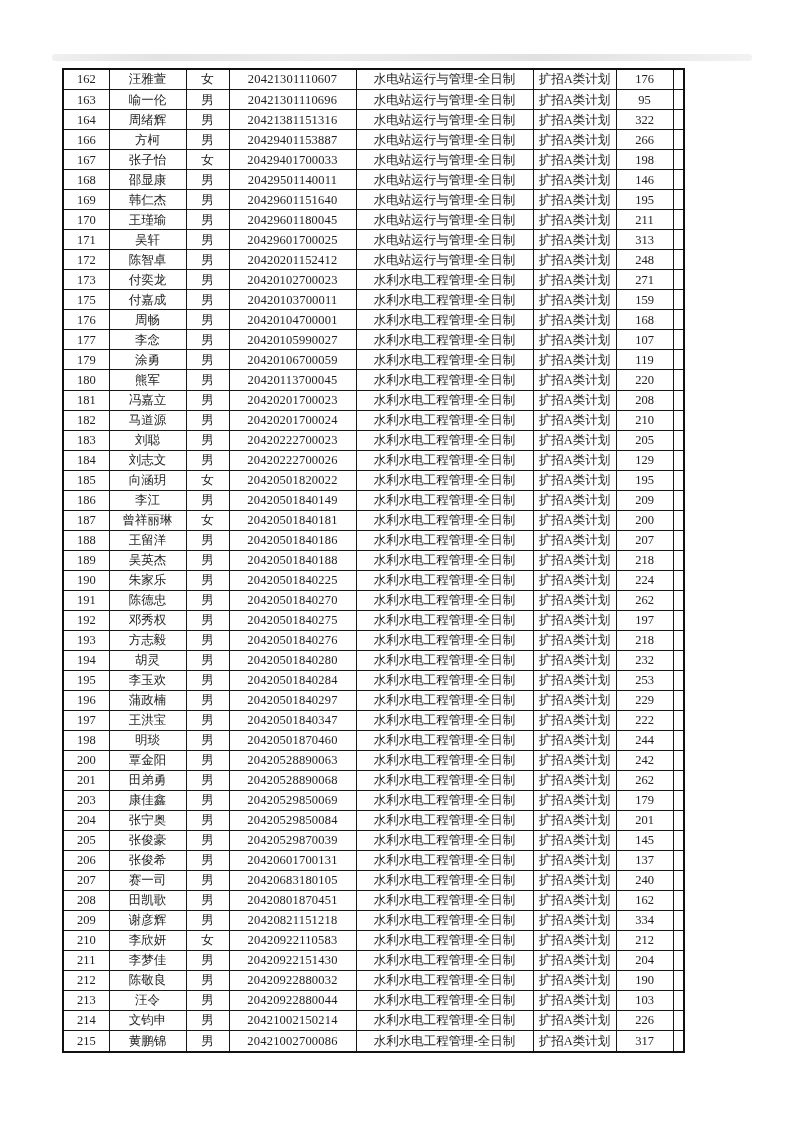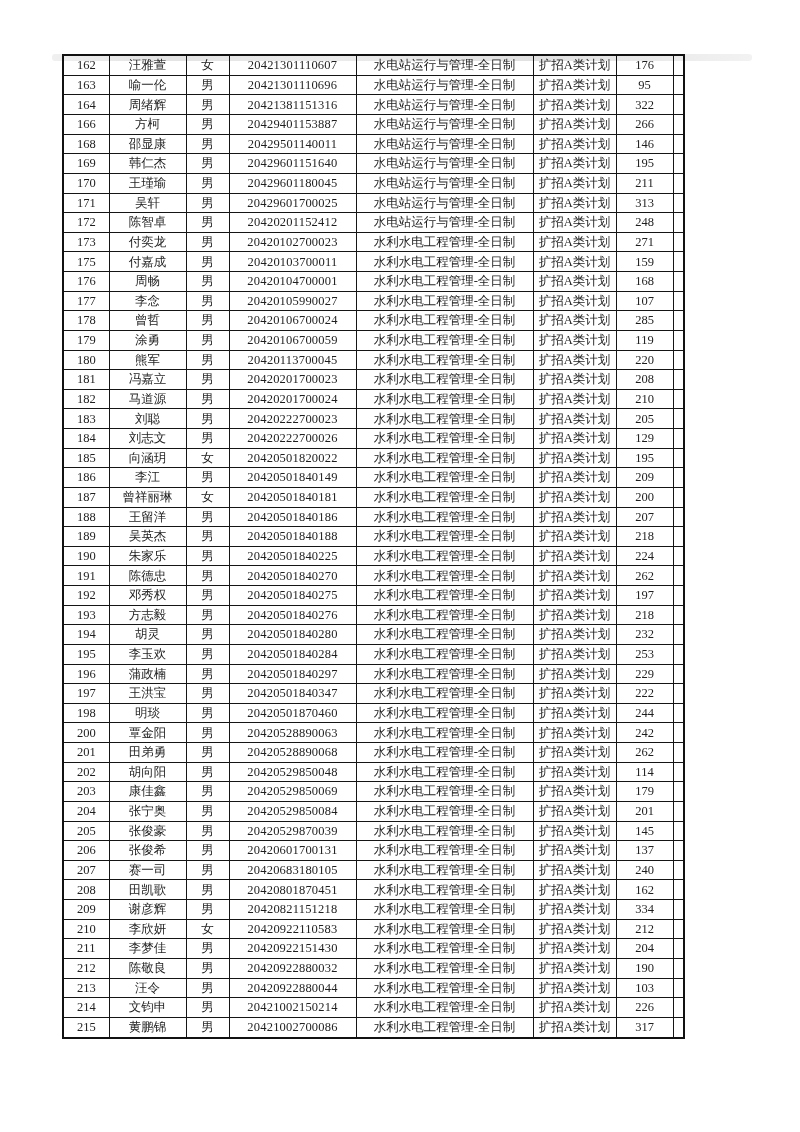--- a/index.html
+++ b/index.html
@@ -9,21 +9,21 @@
     font-family:"Liberation Serif","DejaVu Serif",serif;
     overflow:hidden;
   }
   .page{position:absolute;inset:0;background:#ffffff;}
   .scan-streak{
     position:absolute;left:52px;top:54px;width:700px;height:7px;
     background:linear-gradient(90deg,#ececec,#dcdcdc 15%,#e6e6e6 40%,#d9d9d9 70%,#efefef);
     border-radius:3px;opacity:.8;
   }
   table.results{
-    position:absolute;left:62px;top:54px;
+    position:absolute;left:62px;top:68px;
     width:621px;height:985px;
     border-collapse:collapse;table-layout:fixed;
     border:2px solid #111;
   }
   table.results td{
     border:1px solid #151515;
     text-align:center;vertical-align:middle;
     font-size:12.5px;line-height:1;
     color:#1e1e1e;
     padding:0 1px;
@@ -87,20 +87,30 @@
           <td class="c-num">166</td>
           <td class="c-name">方柯</td>
           <td class="c-sex">男</td>
           <td class="c-id">20429401153887</td>
           <td class="c-prog">水电站运行与管理-全日制</td>
           <td class="c-plan">扩招A类计划</td>
           <td class="c-score">266</td>
           <td class="c-empty"></td>
         </tr>
         <tr>
+          <td class="c-num">167</td>
+          <td class="c-name">张子怡</td>
+          <td class="c-sex">女</td>
+          <td class="c-id">20429401700033</td>
+          <td class="c-prog">水电站运行与管理-全日制</td>
+          <td class="c-plan">扩招A类计划</td>
+          <td class="c-score">198</td>
+          <td class="c-empty"></td>
+        </tr>
+        <tr>
           <td class="c-num">168</td>
           <td class="c-name">邵显康</td>
           <td class="c-sex">男</td>
           <td class="c-id">20429501140011</td>
           <td class="c-prog">水电站运行与管理-全日制</td>
           <td class="c-plan">扩招A类计划</td>
           <td class="c-score">146</td>
           <td class="c-empty"></td>
         </tr>
         <tr>
@@ -174,30 +184,20 @@
           <td class="c-empty"></td>
         </tr>
         <tr>
           <td class="c-num">177</td>
           <td class="c-name">李念</td>
           <td class="c-sex">男</td>
           <td class="c-id">20420105990027</td>
           <td class="c-prog">水利水电工程管理-全日制</td>
           <td class="c-plan">扩招A类计划</td>
           <td class="c-score">107</td>
-          <td class="c-empty"></td>
-        </tr>
-        <tr>
-          <td class="c-num">178</td>
-          <td class="c-name">曾哲</td>
-          <td class="c-sex">男</td>
-          <td class="c-id">20420106700024</td>
-          <td class="c-prog">水利水电工程管理-全日制</td>
-          <td class="c-plan">扩招A类计划</td>
-          <td class="c-score">285</td>
           <td class="c-empty"></td>
         </tr>
         <tr>
           <td class="c-num">179</td>
           <td class="c-name">涂勇</td>
           <td class="c-sex">男</td>
           <td class="c-id">20420106700059</td>
           <td class="c-prog">水利水电工程管理-全日制</td>
           <td class="c-plan">扩招A类计划</td>
           <td class="c-score">119</td>
@@ -404,30 +404,20 @@
           <td class="c-empty"></td>
         </tr>
         <tr>
           <td class="c-num">201</td>
           <td class="c-name">田弟勇</td>
           <td class="c-sex">男</td>
           <td class="c-id">20420528890068</td>
           <td class="c-prog">水利水电工程管理-全日制</td>
           <td class="c-plan">扩招A类计划</td>
           <td class="c-score">262</td>
-          <td class="c-empty"></td>
-        </tr>
-        <tr>
-          <td class="c-num">202</td>
-          <td class="c-name">胡向阳</td>
-          <td class="c-sex">男</td>
-          <td class="c-id">20420529850048</td>
-          <td class="c-prog">水利水电工程管理-全日制</td>
-          <td class="c-plan">扩招A类计划</td>
-          <td class="c-score">114</td>
           <td class="c-empty"></td>
         </tr>
         <tr>
           <td class="c-num">203</td>
           <td class="c-name">康佳鑫</td>
           <td class="c-sex">男</td>
           <td class="c-id">20420529850069</td>
           <td class="c-prog">水利水电工程管理-全日制</td>
           <td class="c-plan">扩招A类计划</td>
           <td class="c-score">179</td>

